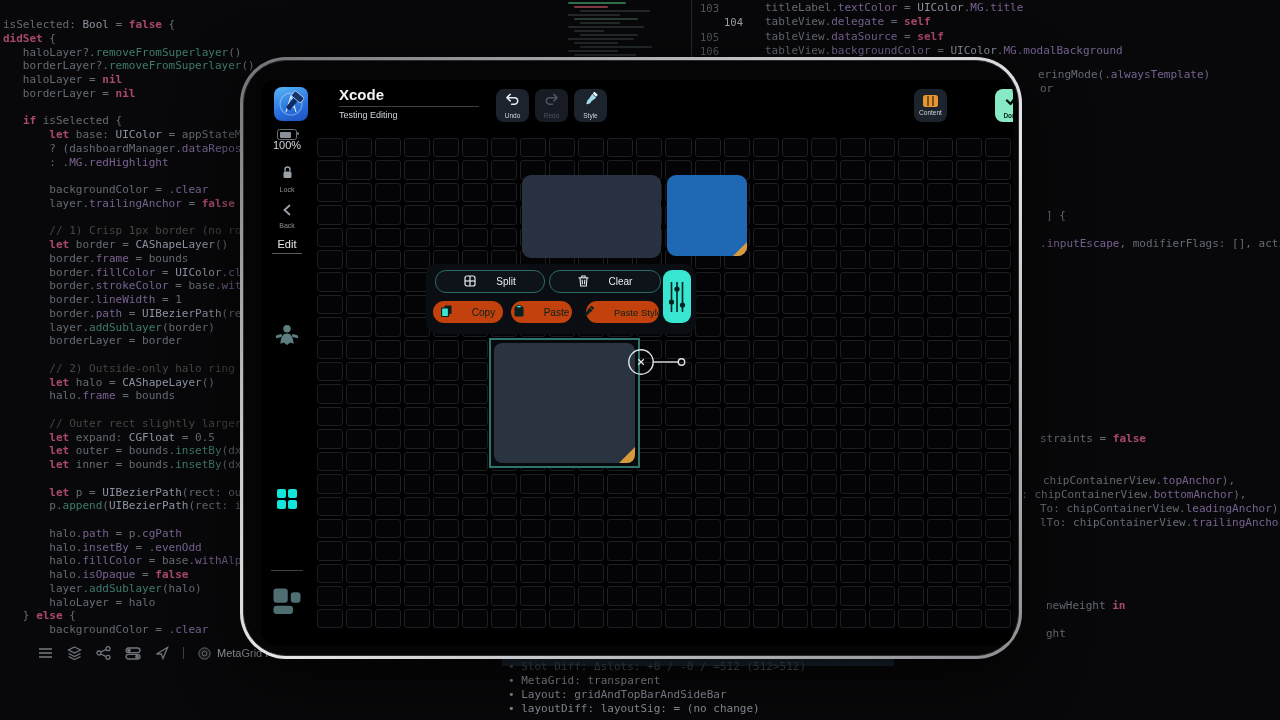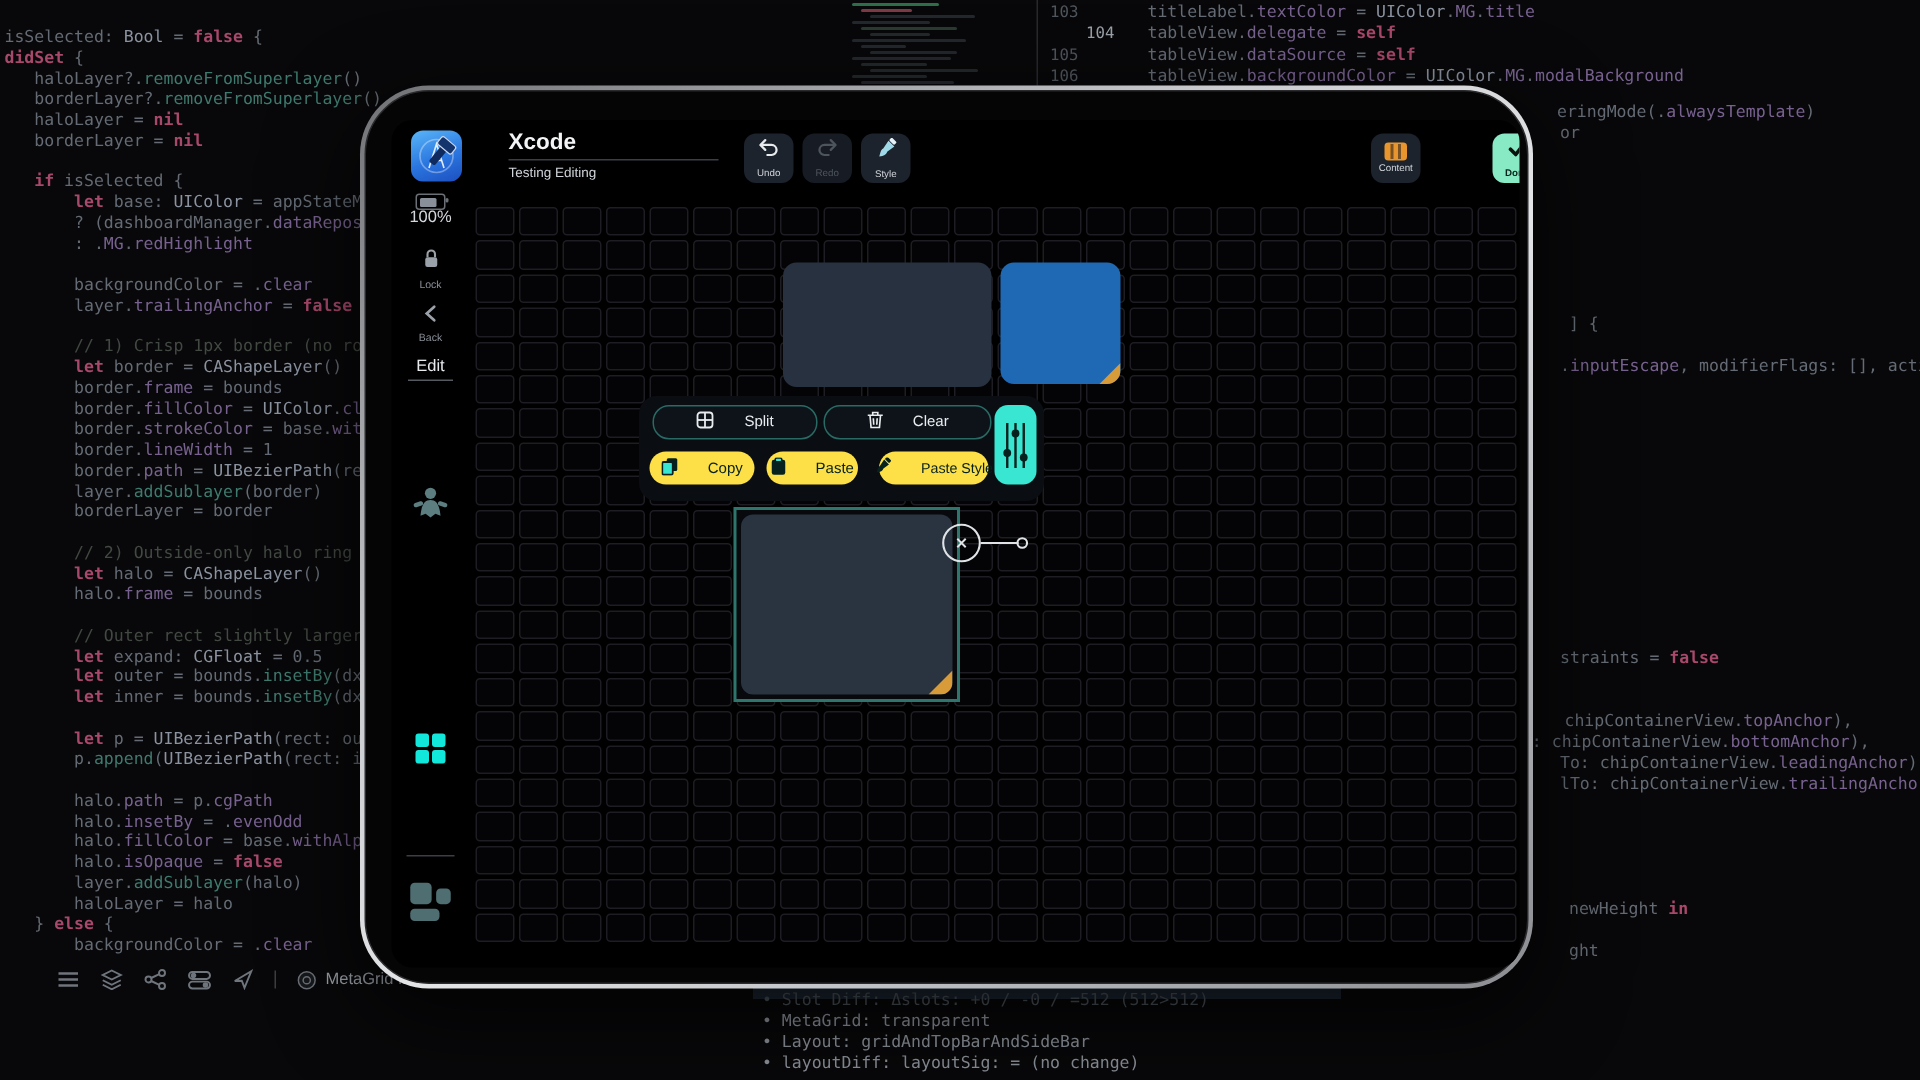--- a/index.html
+++ b/index.html
@@ -73,21 +73,21 @@
   #grid{position:absolute;left:56px;top:58px;width:694px;height:490px;display:grid;grid-template-columns:repeat(24,1fr);grid-template-rows:repeat(22,1fr);gap:3px;}
   #grid div{border:1px solid #1d1d23;background:#040406;border-radius:3px;}
 
   
   .cell-slate{position:absolute;left:261px;top:95px;width:139px;height:83px;background:#28313f;border-radius:9px;}
   .cell-blue{position:absolute;left:406px;top:95px;width:80px;height:81px;background:#1f69b4;border-radius:9px;overflow:hidden;}
   .corner{position:absolute;right:0;bottom:0;width:0;height:0;border-left:14px solid transparent;border-bottom:14px solid #d79b3a;}
   .menu-backdrop{position:absolute;left:165px;top:184px;width:270px;height:70px;background:#0a0e13;border-radius:12px;}
   .m-btn{position:absolute;display:flex;align-items:center;justify-content:center;gap:20px;border-radius:11px;font-size:10px;font-weight:normal;white-space:nowrap;}
   .m-dark{background:#0d1319;border:1.5px solid #2a6a64;color:#e8ecef;}
-  .m-cyan{background:#fde047;color:#06211e;}
+  .m-cyan{background:#c2410c;color:#06211e;}
   .btn-split{left:174px;top:190px;width:108px;height:21px;}
   .btn-clear{left:288px;top:190px;width:110px;height:21px;}
   .btn-copy{left:172px;top:221px;width:70px;height:22px;}
   .btn-paste{left:250px;top:221px;width:61px;height:22px;}
   .btn-pstyle{left:325px;top:221px;width:73px;height:22px;font-size:9.5px;}
   .btn-sliders{position:absolute;left:402px;top:190px;width:28px;height:53px;border-radius:9px;background:#38e6d2;display:flex;align-items:center;justify-content:center;}
 
   .cell-selected{position:absolute;left:228px;top:258px;width:147px;height:126px;border:2px solid #2e756d;background:#07090c;}
   .cell-selected .inner{position:absolute;inset:3px;background:#2a3340;border-radius:8px;overflow:hidden;}
   .handle{position:absolute;left:366px;top:268px;}

